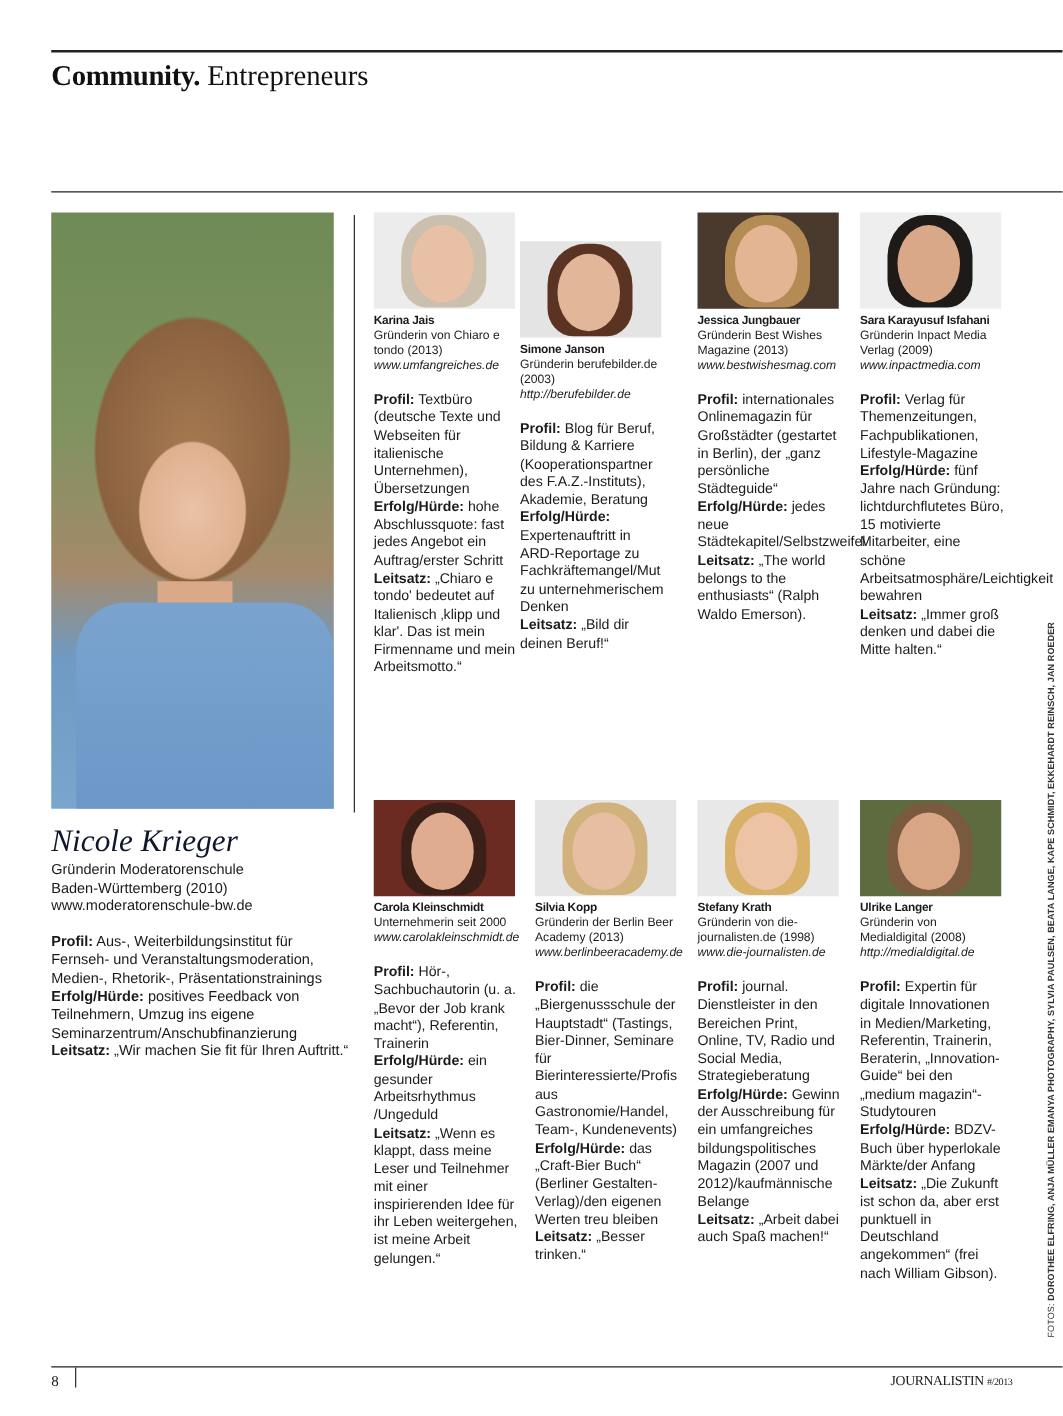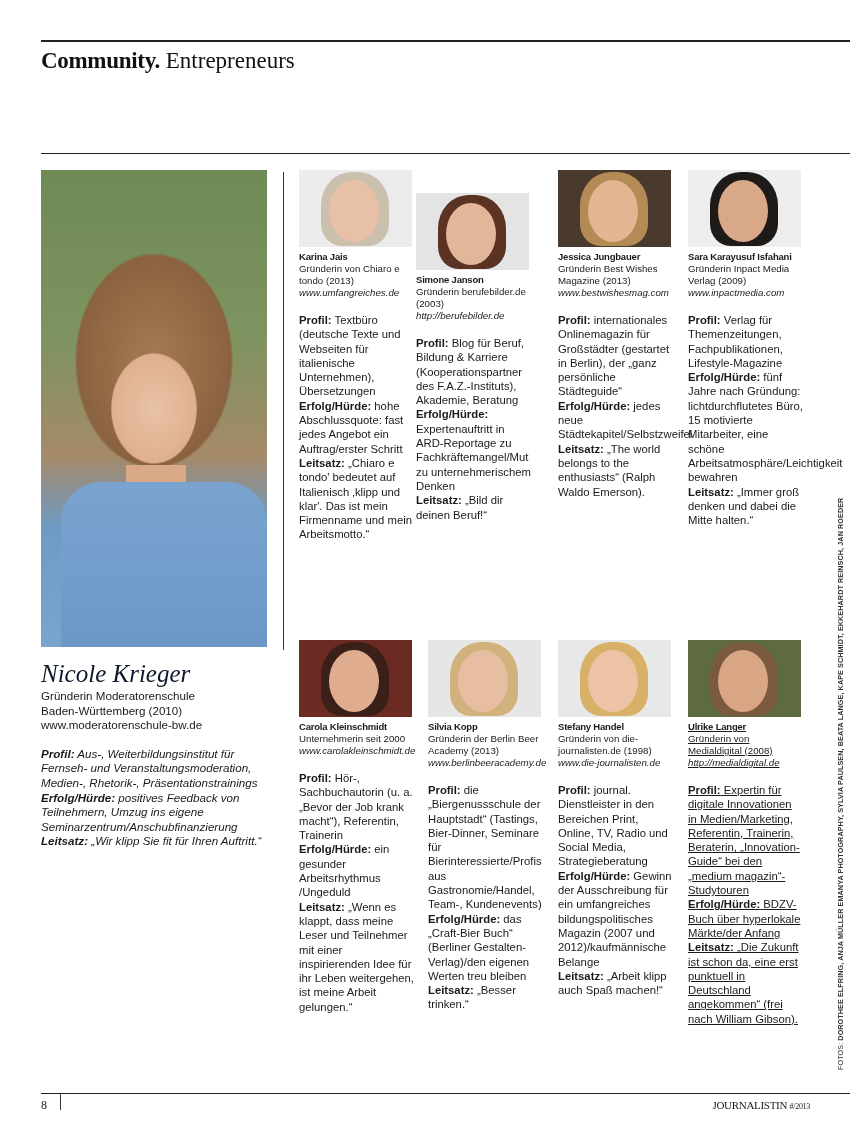--- a/index.html
+++ b/index.html
@@ -12,21 +12,21 @@
   .hero-photo { position:absolute; left:41px; top:170px; width:226px; height:477px; overflow:hidden;
     background: radial-gradient(ellipse 70px 90px at 50% 50%, #e9c2a6 0%, #dfb08f 60%, transparent 62%),
                 radial-gradient(ellipse 110px 150px at 50% 40%, #a57a52 0%, #8b6240 70%, transparent 72%),
                 linear-gradient(180deg, #6e8a55 0%, #7e9360 35%, #a58a6a 60%, #6e9ac4 75%, #7aa5cc 100%); }
   .hero-photo .shirt { position:absolute; left:20px; right:0; bottom:0; height:165px; background:linear-gradient(180deg,#7aa3cf,#6c97c7); border-radius:40px 40px 0 0; }
   .hero-photo .neck { position:absolute; left:85px; top:295px; width:60px; height:60px; background:#d9a988; border-radius:0 0 30px 30px; }
 
   .hero-name { position:absolute; left:41px; top:660px; font-family:"Liberation Serif", "DejaVu Serif", serif; font-style:italic; font-size:25px; color:#0f172a; }
   .hero-block { position:absolute; left:41px; top:689px; width:240px; font-size:11.6px; line-height:14.6px; }
   .hero-block .url { }
-  .hero-block .body { margin-top:14px;font-style:italic; }
+  .hero-block .body { margin-top:14px; }
 
   .card { position:absolute; width:115px; font-size:11.3px; line-height:14.3px; }
   .card .photo { width:113px; height:77px; display:block; margin-bottom:4px; position:relative; overflow:hidden; }
   .card .photo .face { position:absolute; left:30px; top:10px; width:50px; height:62px; border-radius:50%; background:#e6bd9f; }
   .card .photo .hair { position:absolute; left:22px; top:2px; width:68px; height:74px; border-radius:45% 45% 30% 30%; }
   .card .name { font-weight:bold; font-size:9.5px; line-height:12px; letter-spacing:-0.2px; }
   .card .meta { font-size:9.7px; line-height:12px; }
   .card .meta .url { font-style:italic; }
   .card .body { margin-top:14px; }
   .lbl { font-weight:bold; }
@@ -59,21 +59,21 @@
 <div class="hero-block">
   <div>Gründerin Moderatorenschule</div>
   <div>Baden-Württemberg (2010)</div>
   <div class="url">www.moderatorenschule-bw.de</div>
   <div class="body">
     <span class="lbl">Profil:</span>
     <span>Aus-, Weiterbildungsinstitut für Fernseh- und Veranstaltungsmoderation, Medien-, Rhetorik-, Präsentationstrainings</span><br>
     <span class="lbl">Erfolg/Hürde:</span>
     <span>positives Feedback von Teilnehmern, Umzug ins eigene Seminarzentrum/Anschubfinanzierung</span><br>
     <span class="lbl">Leitsatz:</span>
-    <span>„Wir klipp Sie fit für Ihren Auftritt.“</span>
+    <span>„Wir machen Sie fit für Ihren Auftritt.“</span>
   </div>
 </div>
 
 <div id="cards">
     <div class="card" style="left: 299px; top: 170px;">
     <div class="photo" style="background: rgb(236, 236, 236);">
       <div class="hair" style="background: rgb(203, 191, 174);"></div>
       <div class="face" style="background: rgb(232, 192, 166);"></div>
     </div>
     <div class="name">Karina Jais</div>
@@ -171,47 +171,47 @@
       <span>das „Craft-Bier Buch“ (Berliner Gestalten-Verlag)/den eigenen Werten treu bleiben</span><br>
       <span class="lbl">Leitsatz:</span>
       <span>„Besser trinken.“</span>
     </div>
   </div>
     <div class="card" style="left: 558px; top: 640px;">
     <div class="photo" style="background: rgb(232, 232, 232);">
       <div class="hair" style="background: rgb(217, 176, 104);"></div>
       <div class="face" style="background: rgb(236, 195, 165);"></div>
     </div>
-    <div class="name">Stefany Handel</div>
+    <div class="name">Stefany Krath</div>
     <div class="meta">Gründerin von die-journalisten.de (1998)</div>
     <div class="meta"><span class="url">www.die-journalisten.de</span></div>
     <div class="body">
       <span class="lbl">Profil:</span>
       <span>journal. Dienstleister in den Bereichen Print, Online, TV, Radio und Social Media, Strategieberatung</span><br>
       <span class="lbl">Erfolg/Hürde:</span>
       <span>Gewinn der Ausschreibung für ein umfangreiches bildungspolitisches Magazin (2007 und 2012)/kaufmännische Belange</span><br>
       <span class="lbl">Leitsatz:</span>
-      <span>„Arbeit klipp auch Spaß machen!“</span>
-    </div>
-  </div>
-    <div class="card" style="left: 688px; top: 640px; text-decoration: underline;">
+      <span>„Arbeit dabei auch Spaß machen!“</span>
+    </div>
+  </div>
+    <div class="card" style="left: 688px; top: 640px;">
     <div class="photo" style="background: rgb(93, 107, 62);">
       <div class="hair" style="background: rgb(122, 90, 62);"></div>
       <div class="face" style="background: rgb(217, 166, 133);"></div>
     </div>
     <div class="name">Ulrike Langer</div>
     <div class="meta">Gründerin von Medialdigital (2008)</div>
     <div class="meta"><span class="url">http://medialdigital.de</span></div>
     <div class="body">
       <span class="lbl">Profil:</span>
       <span>Expertin für digitale Innovationen in Medien/Marketing, Referentin, Trainerin, Beraterin, „Innovation-Guide“ bei den „medium magazin“-Studytouren</span><br>
       <span class="lbl">Erfolg/Hürde:</span>
       <span>BDZV-Buch über hyperlokale Märkte/der Anfang</span><br>
       <span class="lbl">Leitsatz:</span>
-      <span>„Die Zukunft ist schon da, eine erst punktuell in Deutschland angekommen“ (frei nach William Gibson).</span>
+      <span>„Die Zukunft ist schon da, aber erst punktuell in Deutschland angekommen“ (frei nach William Gibson).</span>
     </div>
   </div>
   </div>
 
 <div class="credit">
   <span>FOTOS:</span>
   <b>DOROTHEE ELFRING, ANJA MÜLLER EMANYA PHOTOGRAPHY, SYLVIA PAULSEN, BEATA LANGE, KAPE SCHMIDT, EKKEHARDT REINSCH, JAN ROEDER</b>
 </div>
 
 <div class="rule" style="left:41px; top:1093px; width:809px; height:1px;"></div>

